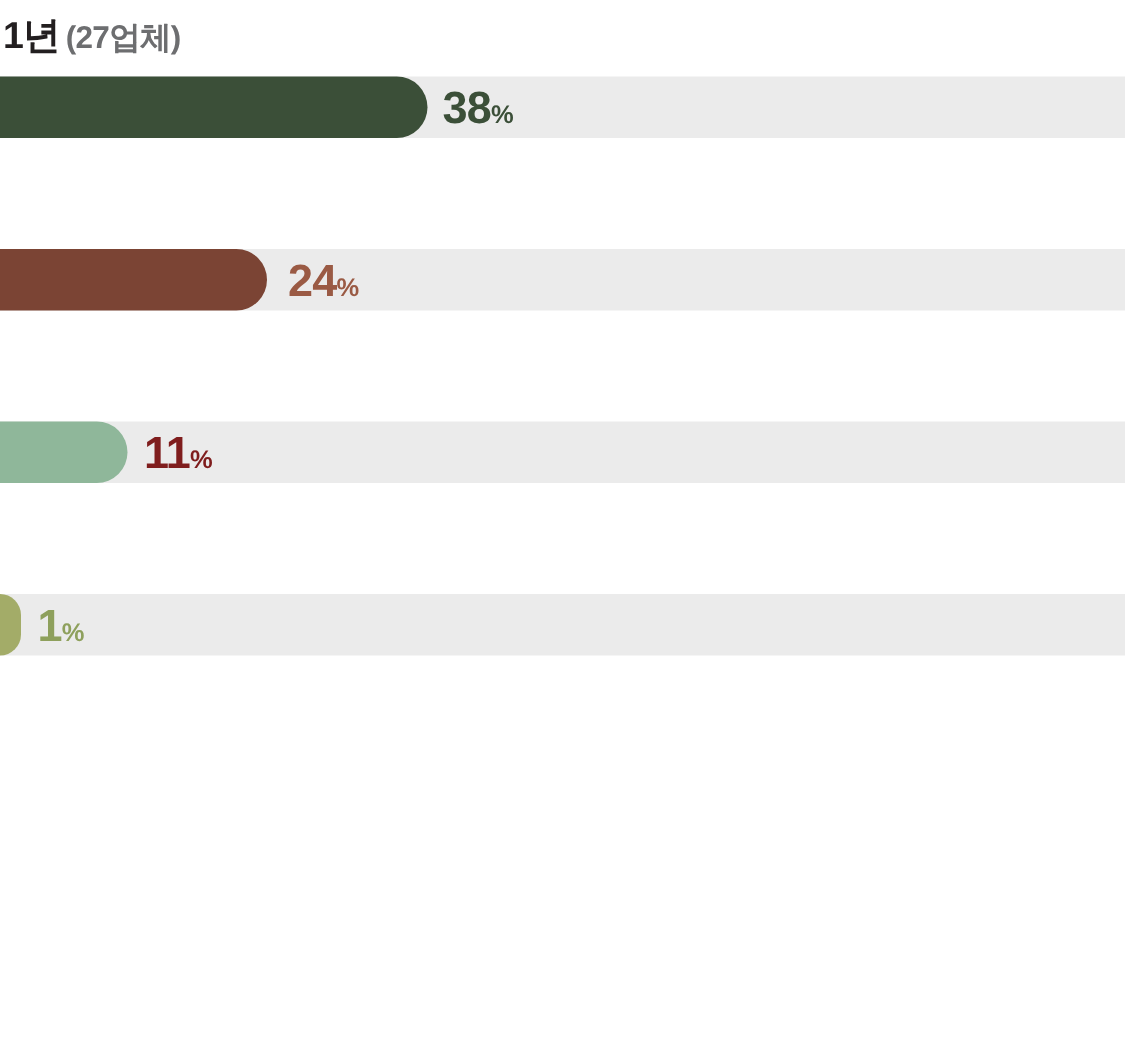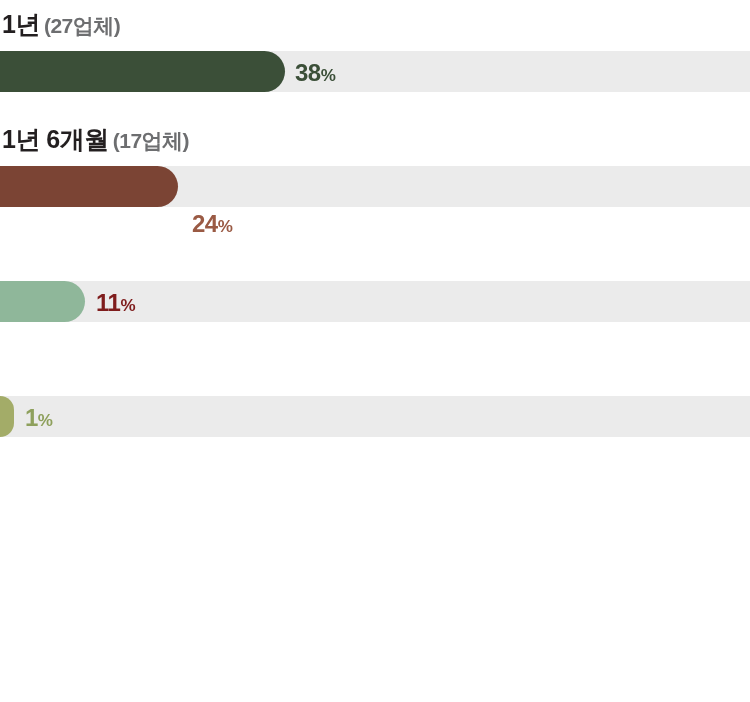--- a/index.html
+++ b/index.html
@@ -62,21 +62,21 @@
   }
   .value {
     position: absolute;
     top: 51px;
     height: 41px;
     line-height: 43px;
     white-space: nowrap;
     letter-spacing: -0.5px;
   }
   .value .num {
-    font-size: 24px;
+    font-size: 30px;
     font-weight: bold;
   }
   .value .pct {
     font-size: 17px;
     font-weight: bold;
   }
 </style>
 </head>
 <body>
 
@@ -88,27 +88,24 @@
     </div>
     <div class="track">
       <div class="bar" style="width: 285px; background: rgb(59, 79, 56);"></div>
     </div>
     <div class="value" style="left: 295px; color: rgb(59, 79, 56);">
       <span class="num">38</span><span class="pct">%</span>
     </div>
   </div>
 
   <div class="row">
-    <div class="row-label">
-      <span class="cat">1년 6개월</span><span class="count">(17업체)</span>
-    </div>
     <div class="track">
       <div class="bar" style="width: 178px; background: rgb(123, 68, 52);"></div>
     </div>
-    <div class="value" style="left: 192px; color: rgb(154, 90, 68); margin-top: 36px;">
+    <div class="value" style="left: 192px; color: rgb(154, 90, 68);">
       <span class="num">24</span><span class="pct">%</span>
     </div>
   </div>
 
 
   <div class="row">
     <div class="track">
       <div class="bar" style="width: 85px; background: rgb(143, 183, 154);"></div>
     </div>
     <div class="value" style="left: 96px; color: #7f1d1d;">

